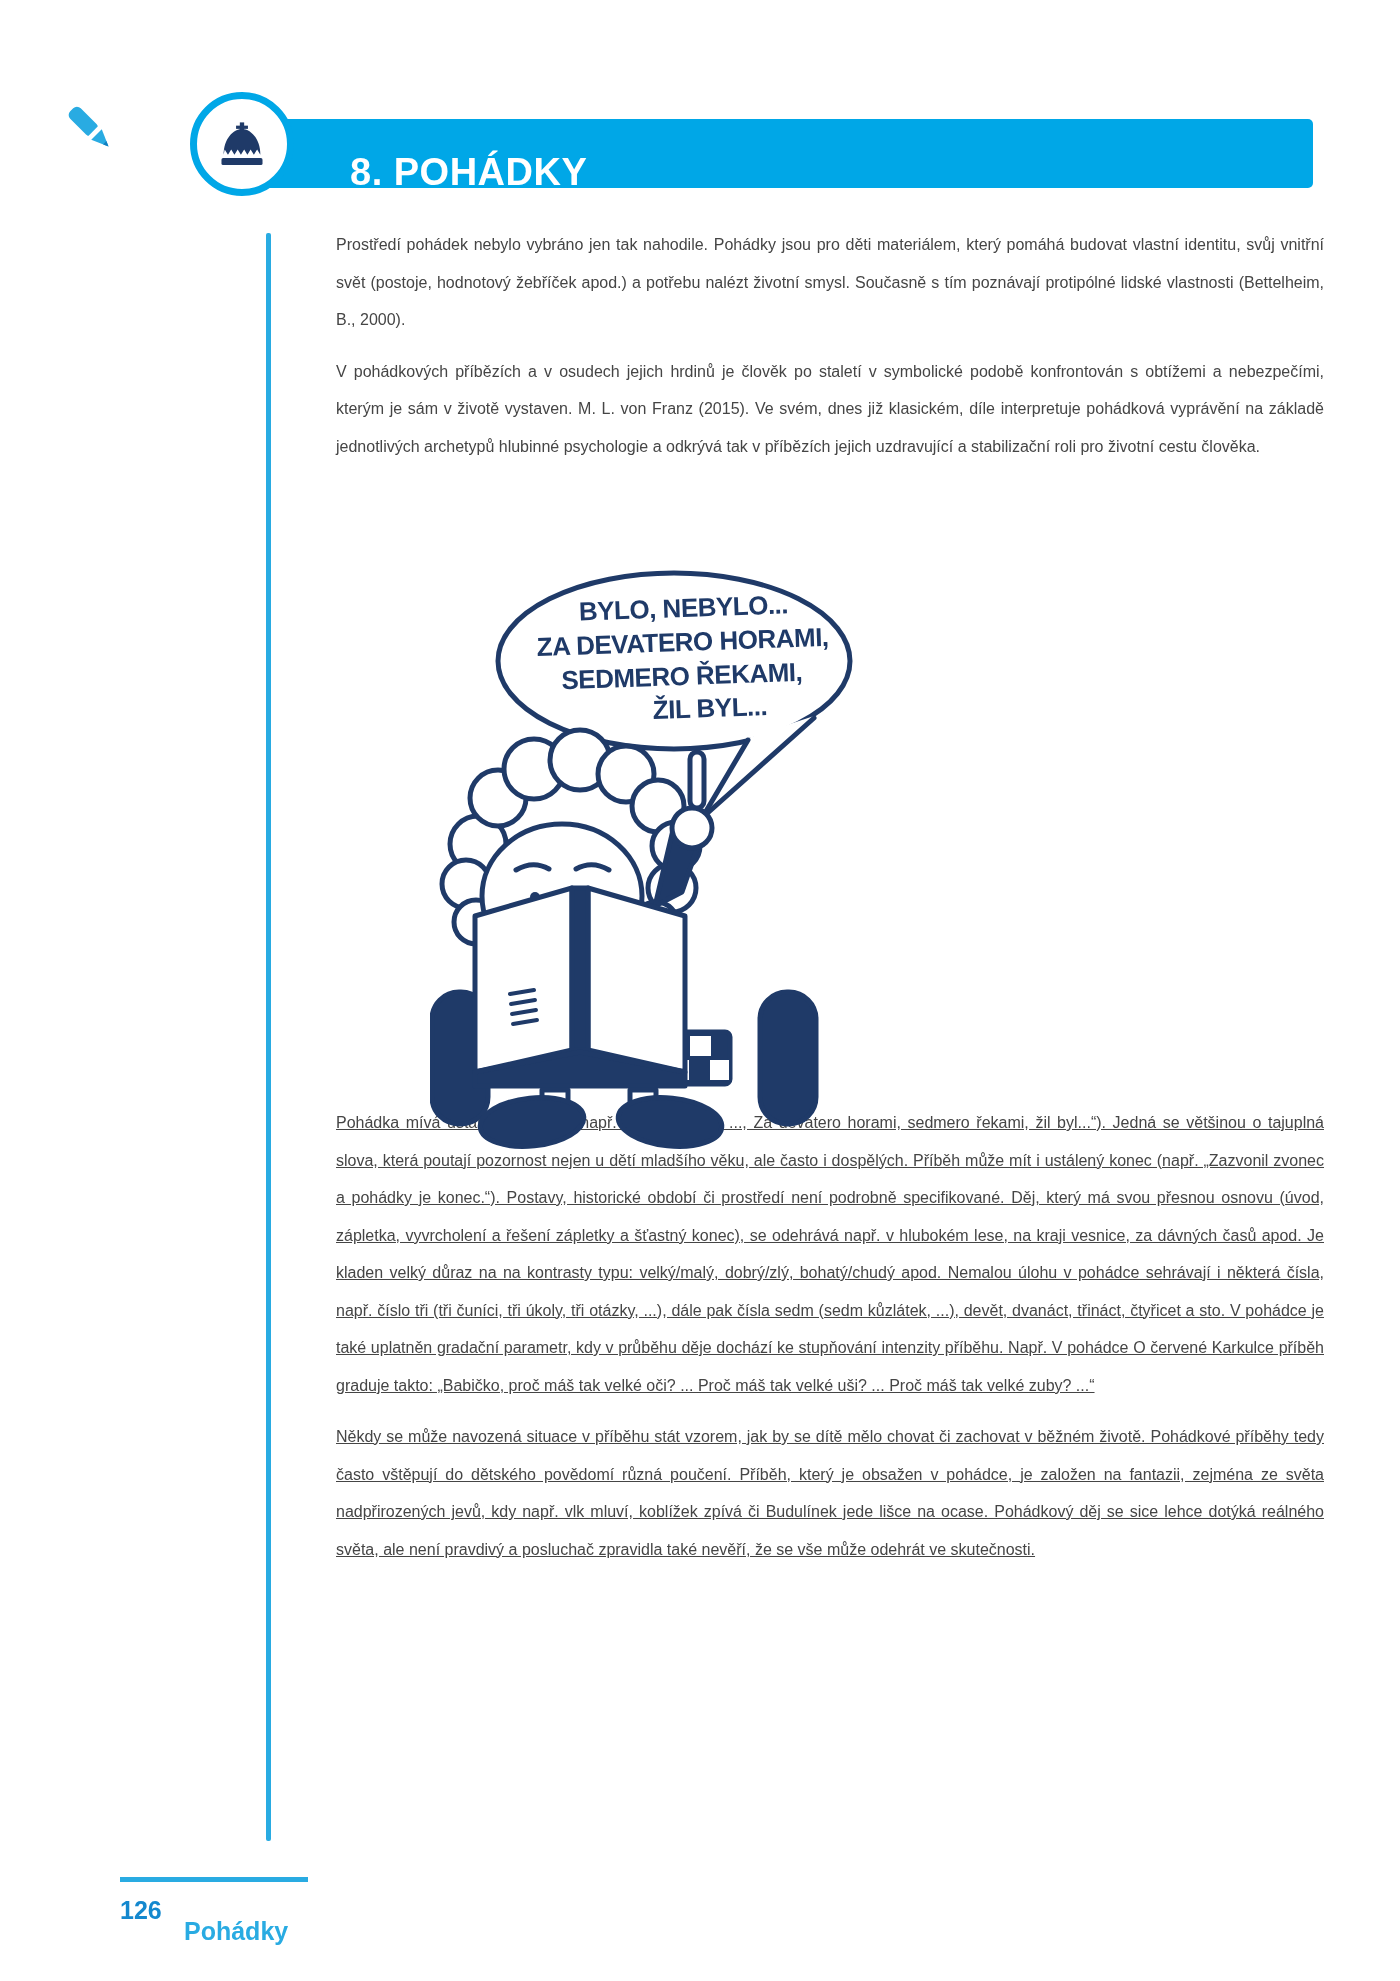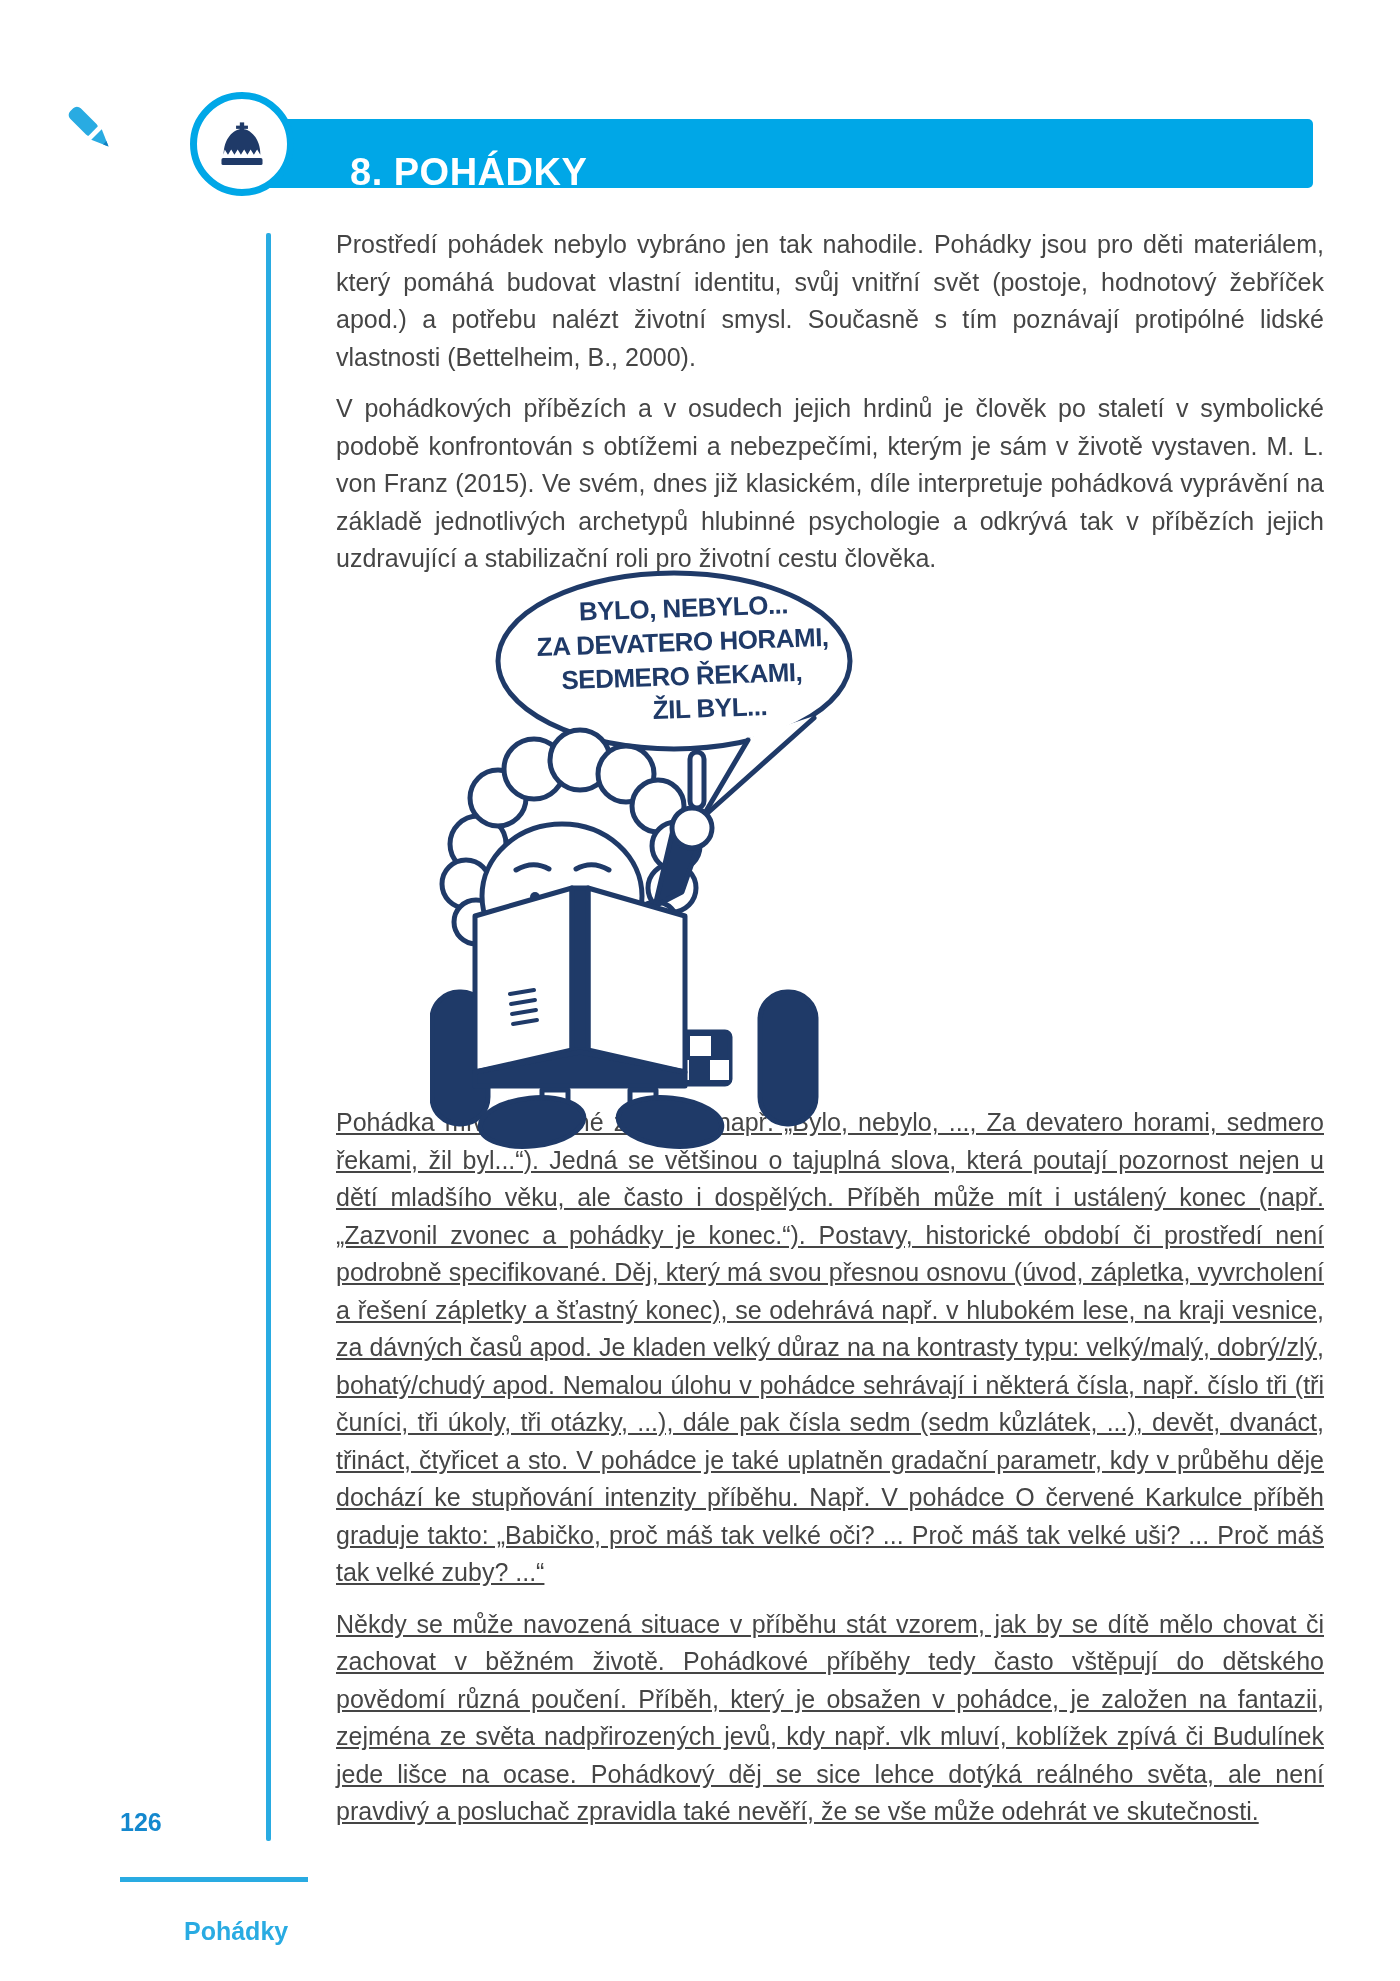--- a/index.html
+++ b/index.html
@@ -21,40 +21,40 @@
   .headerbar .title{
     color:#ffffff;font-weight:bold;font-size:38px;letter-spacing:.5px;
     padding-left:98px;line-height:1;margin-top:36px;
   }
   .accent-rule{
     position:absolute;left:266px;top:233px;width:5px;height:1608px;
     background:#29ABE2;border-radius:2px;
   }
   .copy{
     position:absolute;left:336px;width:988px;
-    color:#454545;font-size:25px;line-height:37.5px;text-align:justify;
+    color:#454545;font-size:16px;line-height:37.5px;text-align:justify;
   }
   .copy p{margin:0 0 14px 0;}
   #copy-top{top:226px;}
   #copy-bottom{top:1104px;text-decoration:underline;}
   .illustration{position:absolute;left:430px;top:566px;width:500px;height:586px;z-index:1;}
   .illustration svg{position:absolute;left:0;top:0;}
   .bubble-text{
     position:absolute;left:0;top:0;width:500px;transform:rotate(-2deg);
     color:#1F3A68;font-weight:bold;font-size:26px;line-height:33px;
     letter-spacing:-0.5px;text-align:center;
   }
   .bubble-text div{position:absolute;white-space:nowrap;}
   .bt1{left:122px;top:26px;width:260px;}
   .bt2{left:72px;top:60px;width:356px;}
   .bt3{left:98px;top:94px;width:300px;}
   .bt4{left:190px;top:127px;width:170px;}
   .footer-rule{position:absolute;left:120px;top:1877px;width:188px;height:5px;background:#29ABE2;}
   .page-number{
-    position:absolute;left:120px;top:1808px;color:#1488CE;
+    position:absolute;left:120px;top:1896px;color:#1488CE;
     font-size:25px;font-weight:bold;
   }
   .footer-section{
     position:absolute;left:184px;top:1896px;color:#29ABE2;
     font-size:25px;font-weight:bold;margin-top:21px;
   }
 </style>
 </head>
 <body>
 

